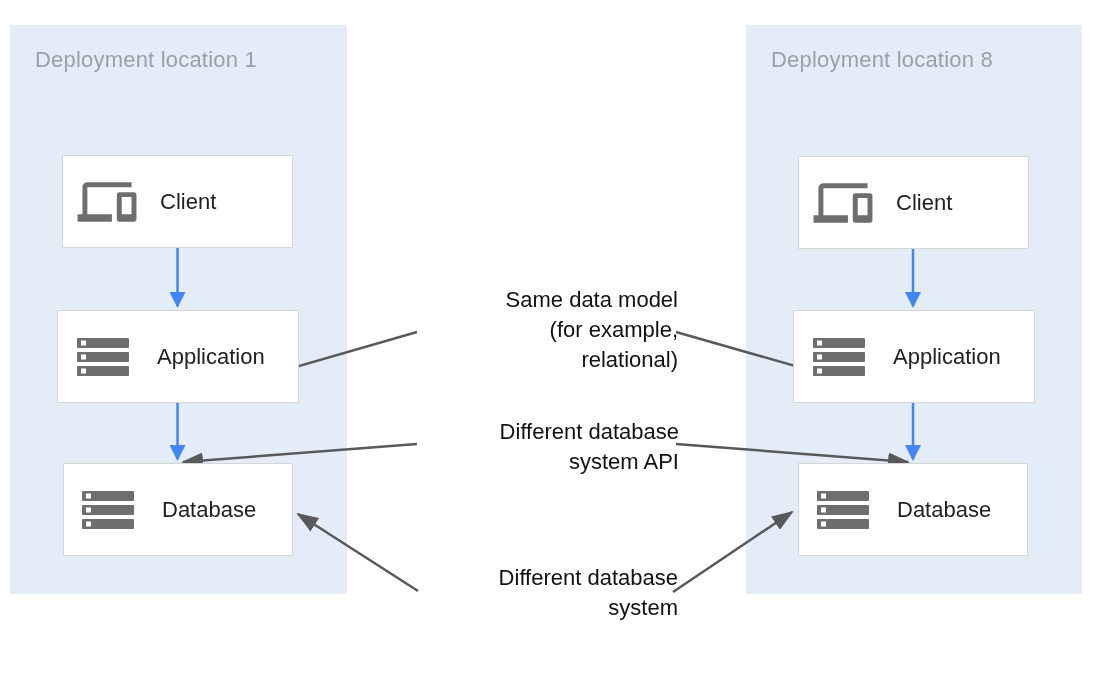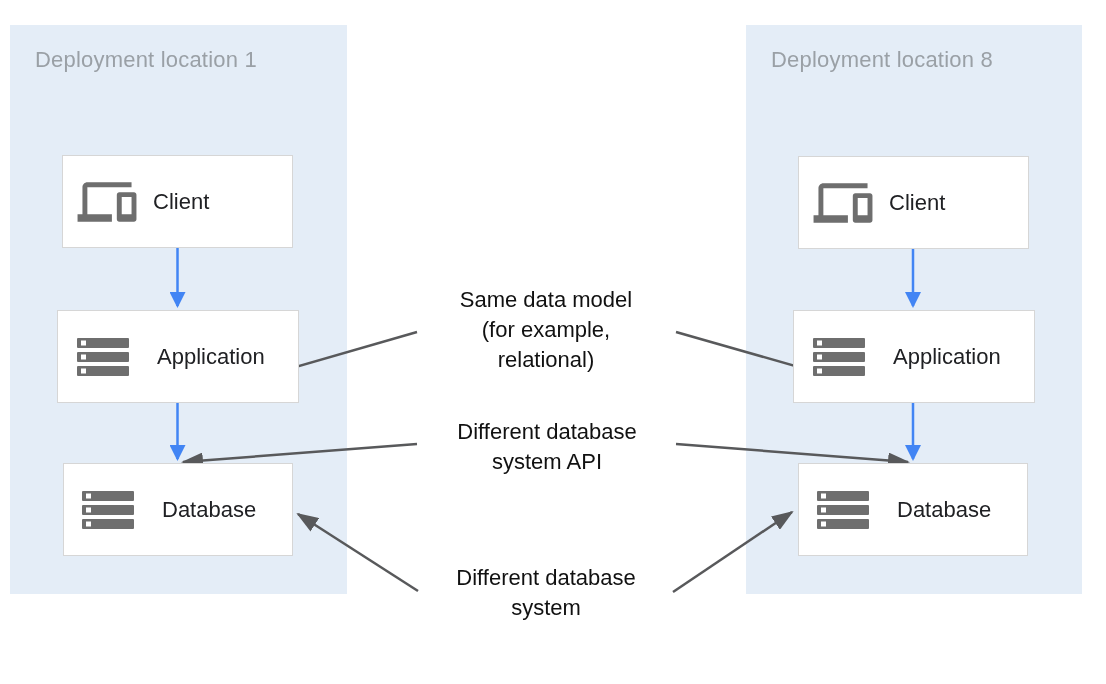--- a/index.html
+++ b/index.html
@@ -30,24 +30,24 @@
 
   
   .n-client-1{left:62px;top:155px;width:231px;height:93px;padding-left:14px;}
   .n-app-1{left:57px;top:310px;width:242px;height:93px;padding-left:19px;}
   .n-db-1{left:63px;top:463px;width:230px;height:93px;padding-left:18px;}
   
   .n-client-2{left:798px;top:156px;width:231px;height:93px;padding-left:14px;}
   .n-app-2{left:793px;top:310px;width:242px;height:93px;padding-left:19px;}
   .n-db-2{left:798px;top:463px;width:230px;height:93px;padding-left:18px;}
 
-  .n-client-1 .label,.n-client-2 .label{margin-left:16px;}
+  .n-client-1 .label,.n-client-2 .label{margin-left:23px;}
   .n-app-1 .label,.n-app-2 .label,.n-db-1 .label,.n-db-2 .label{margin-left:28px;}
 
-  .annotation{position:absolute;width:264px;text-align:center;font-size:22px;
+  .annotation{position:absolute;width:264px;text-align:right;font-size:22px;
               line-height:30px;color:var(--annotation-black);white-space:pre-line;}
   .ann-1{left:414px;top:285px;}
   .ann-2{left:415px;top:417px;}
   .ann-3{left:414px;top:563px;}
 
   svg.overlay{position:absolute;left:0;top:0;width:1106px;height:684px;pointer-events:none;}
   .gray-line{stroke:var(--arrow-gray);stroke-width:2.5;fill:none;}
   .blue-line{stroke:var(--arrow-blue);stroke-width:2.5;fill:none;}
 </style>
 </head>

